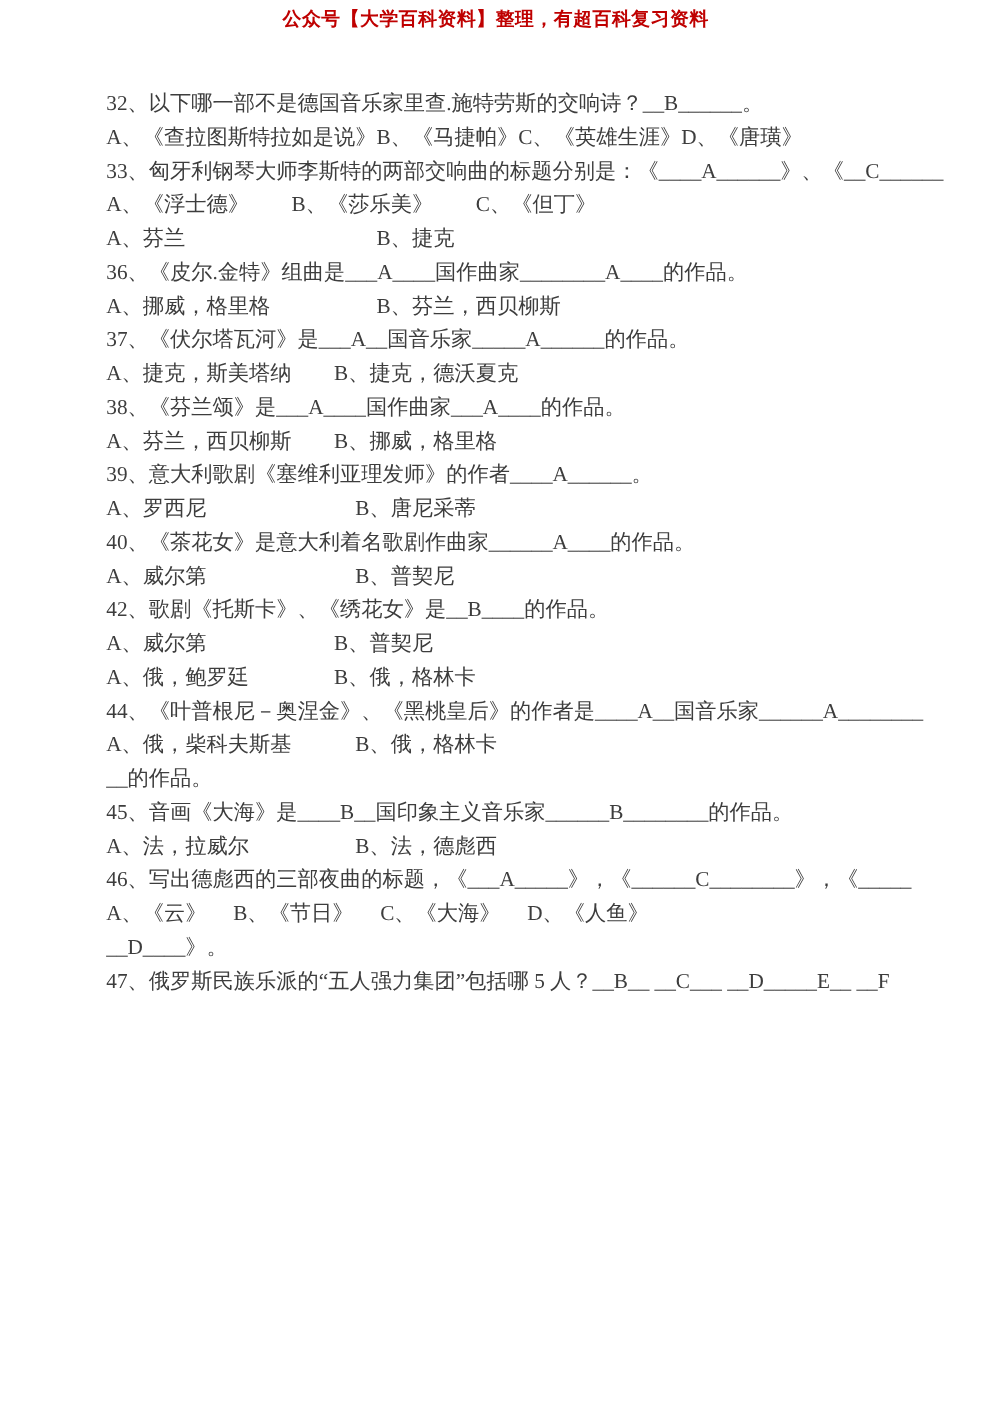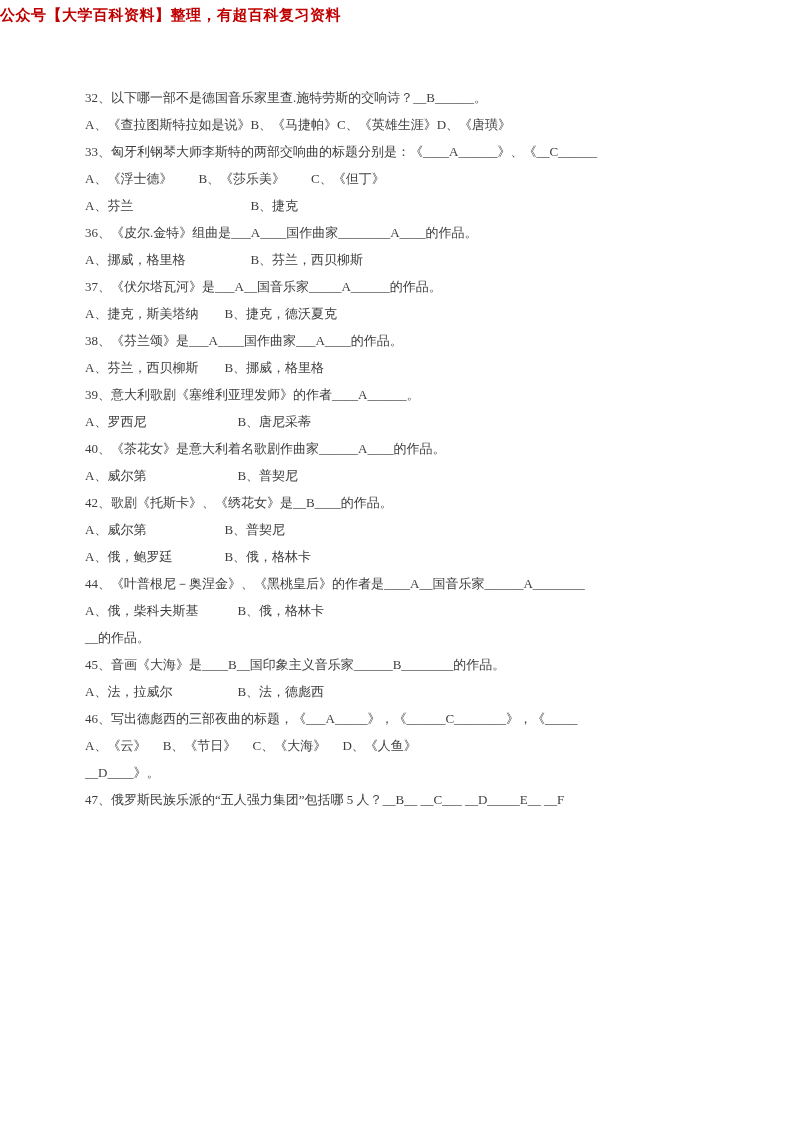--- a/index.html
+++ b/index.html
@@ -13,33 +13,33 @@
     height: 1122px;
     background: #ffffff;
     overflow: hidden;
     font-family: "Liberation Serif", "DejaVu Serif", serif;
   }
   .doc-header {
     position: absolute;
     top: 6px;
     left: 0;
     width: 100%;
-    text-align: left;
+    text-align: center;
     font-size: 15px;
     font-weight: bold;
     letter-spacing: 0.5px;
     color: #bf0000;
   }
   .content {
     position: absolute;
-    top: 84px;
+    top: 69px;
     left: 85px;
     width: 660px;
     color: #3d3d3d;
-    font-size: 13px;
+    font-size: 17px;
     font-family: Liberation Serif, serif;
   }
   .line {
     height: 27px;
     line-height: 27px;
     white-space: pre;
     overflow: visible;
   }
   .question { margin: 0; padding: 0; }
 </style>

